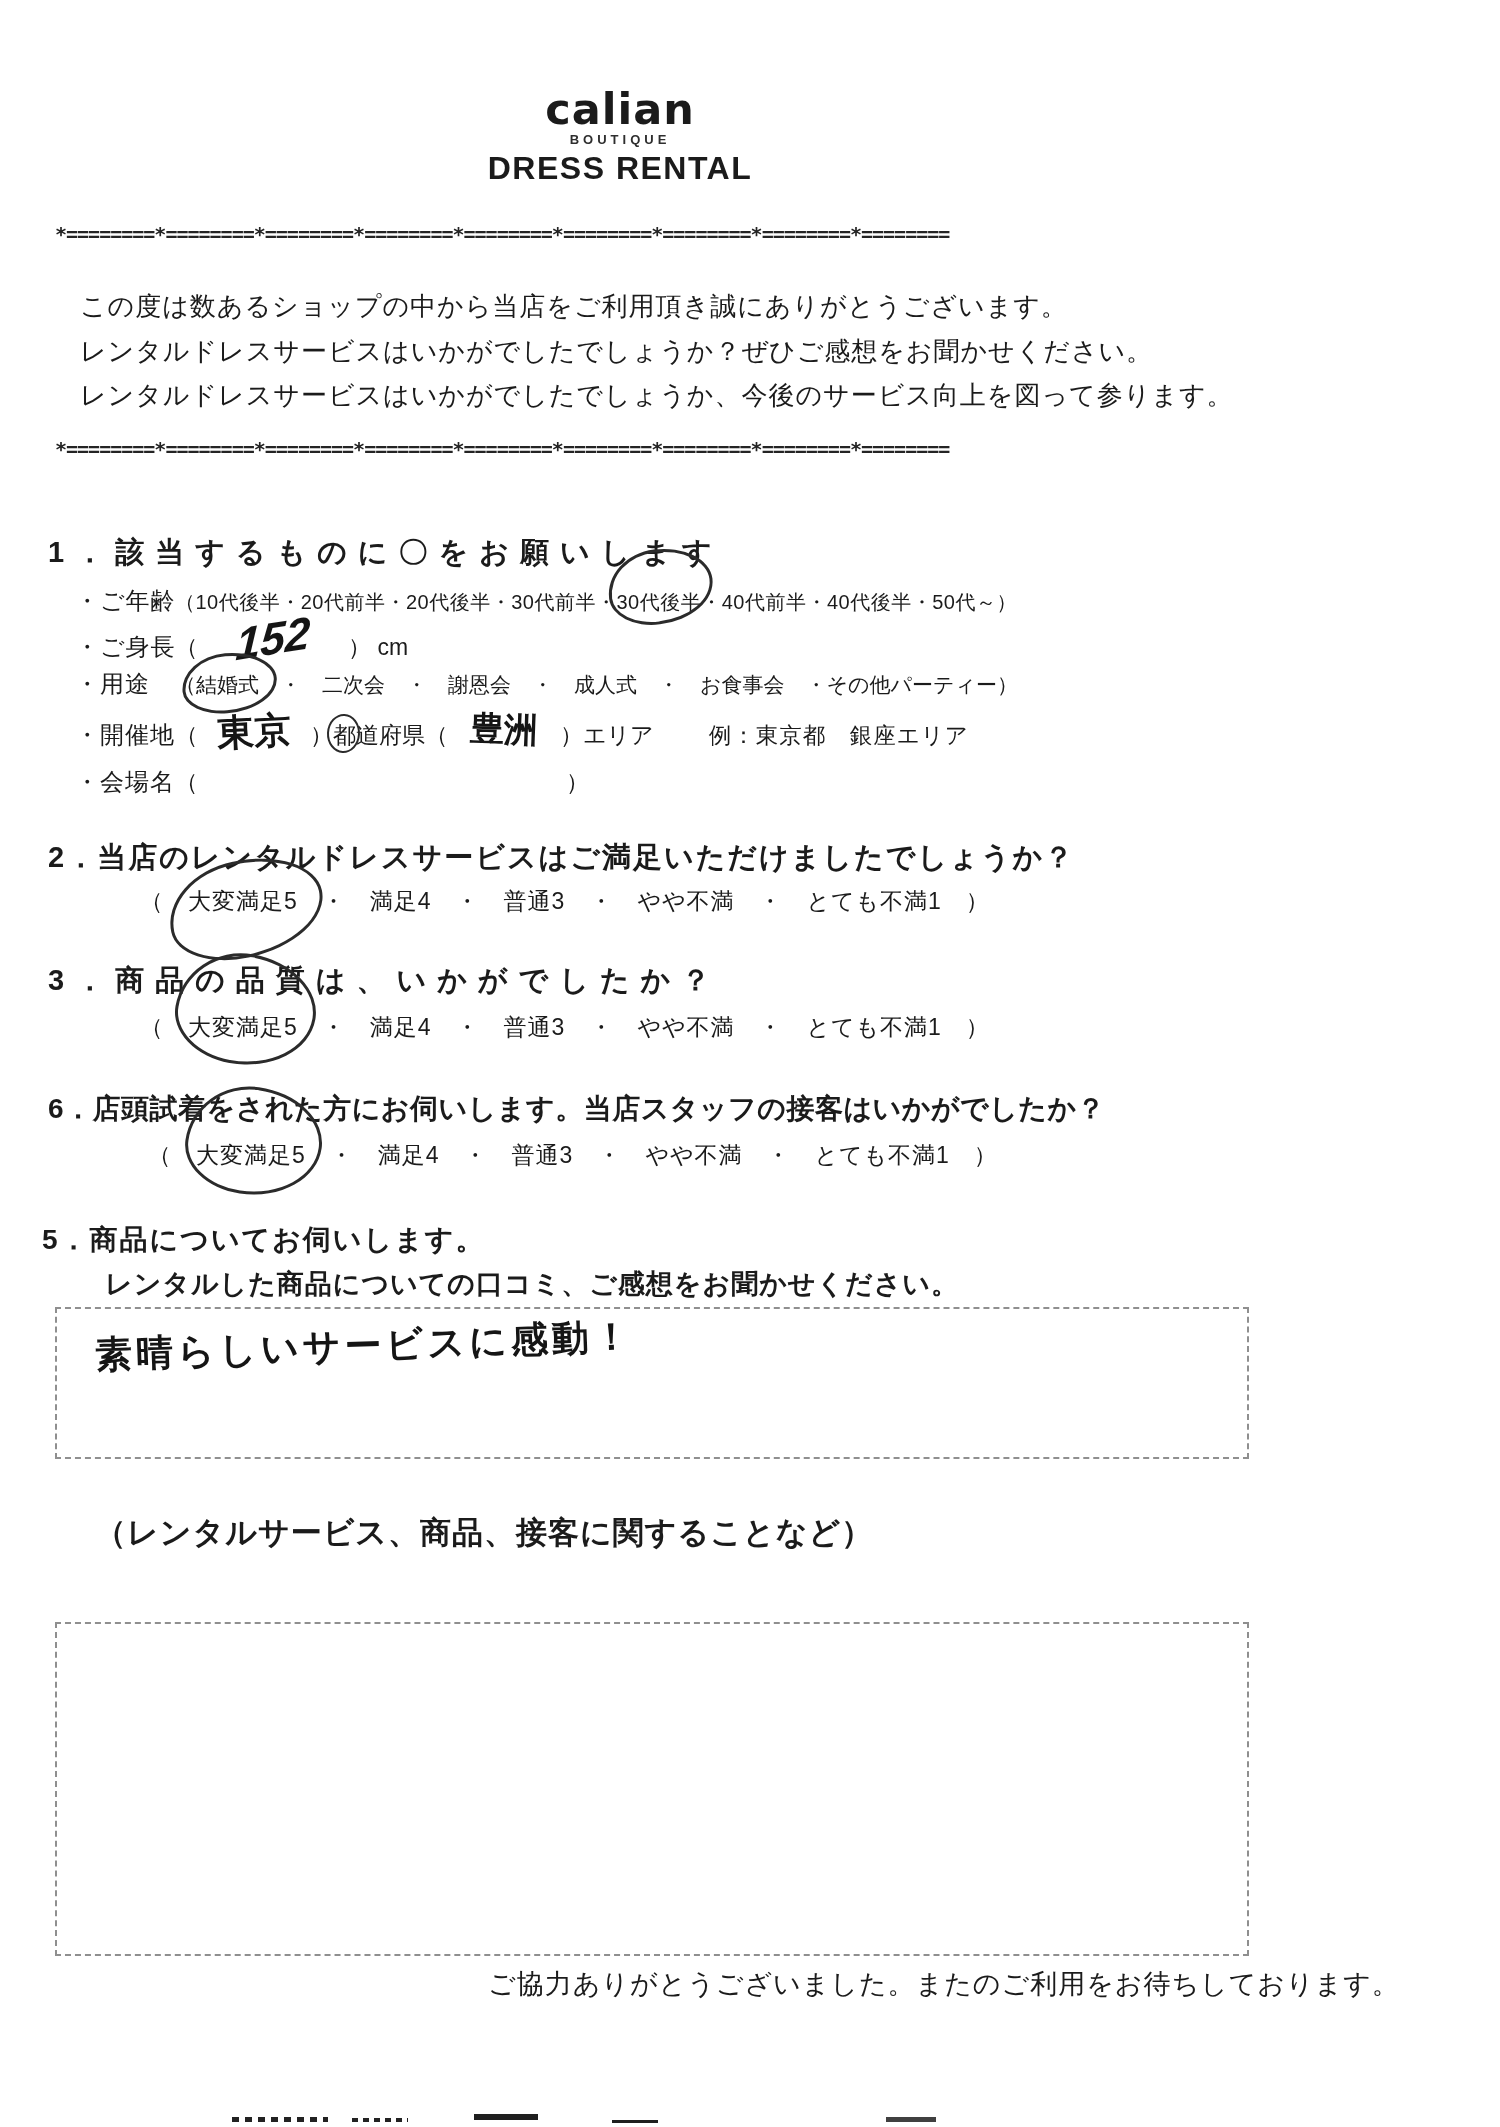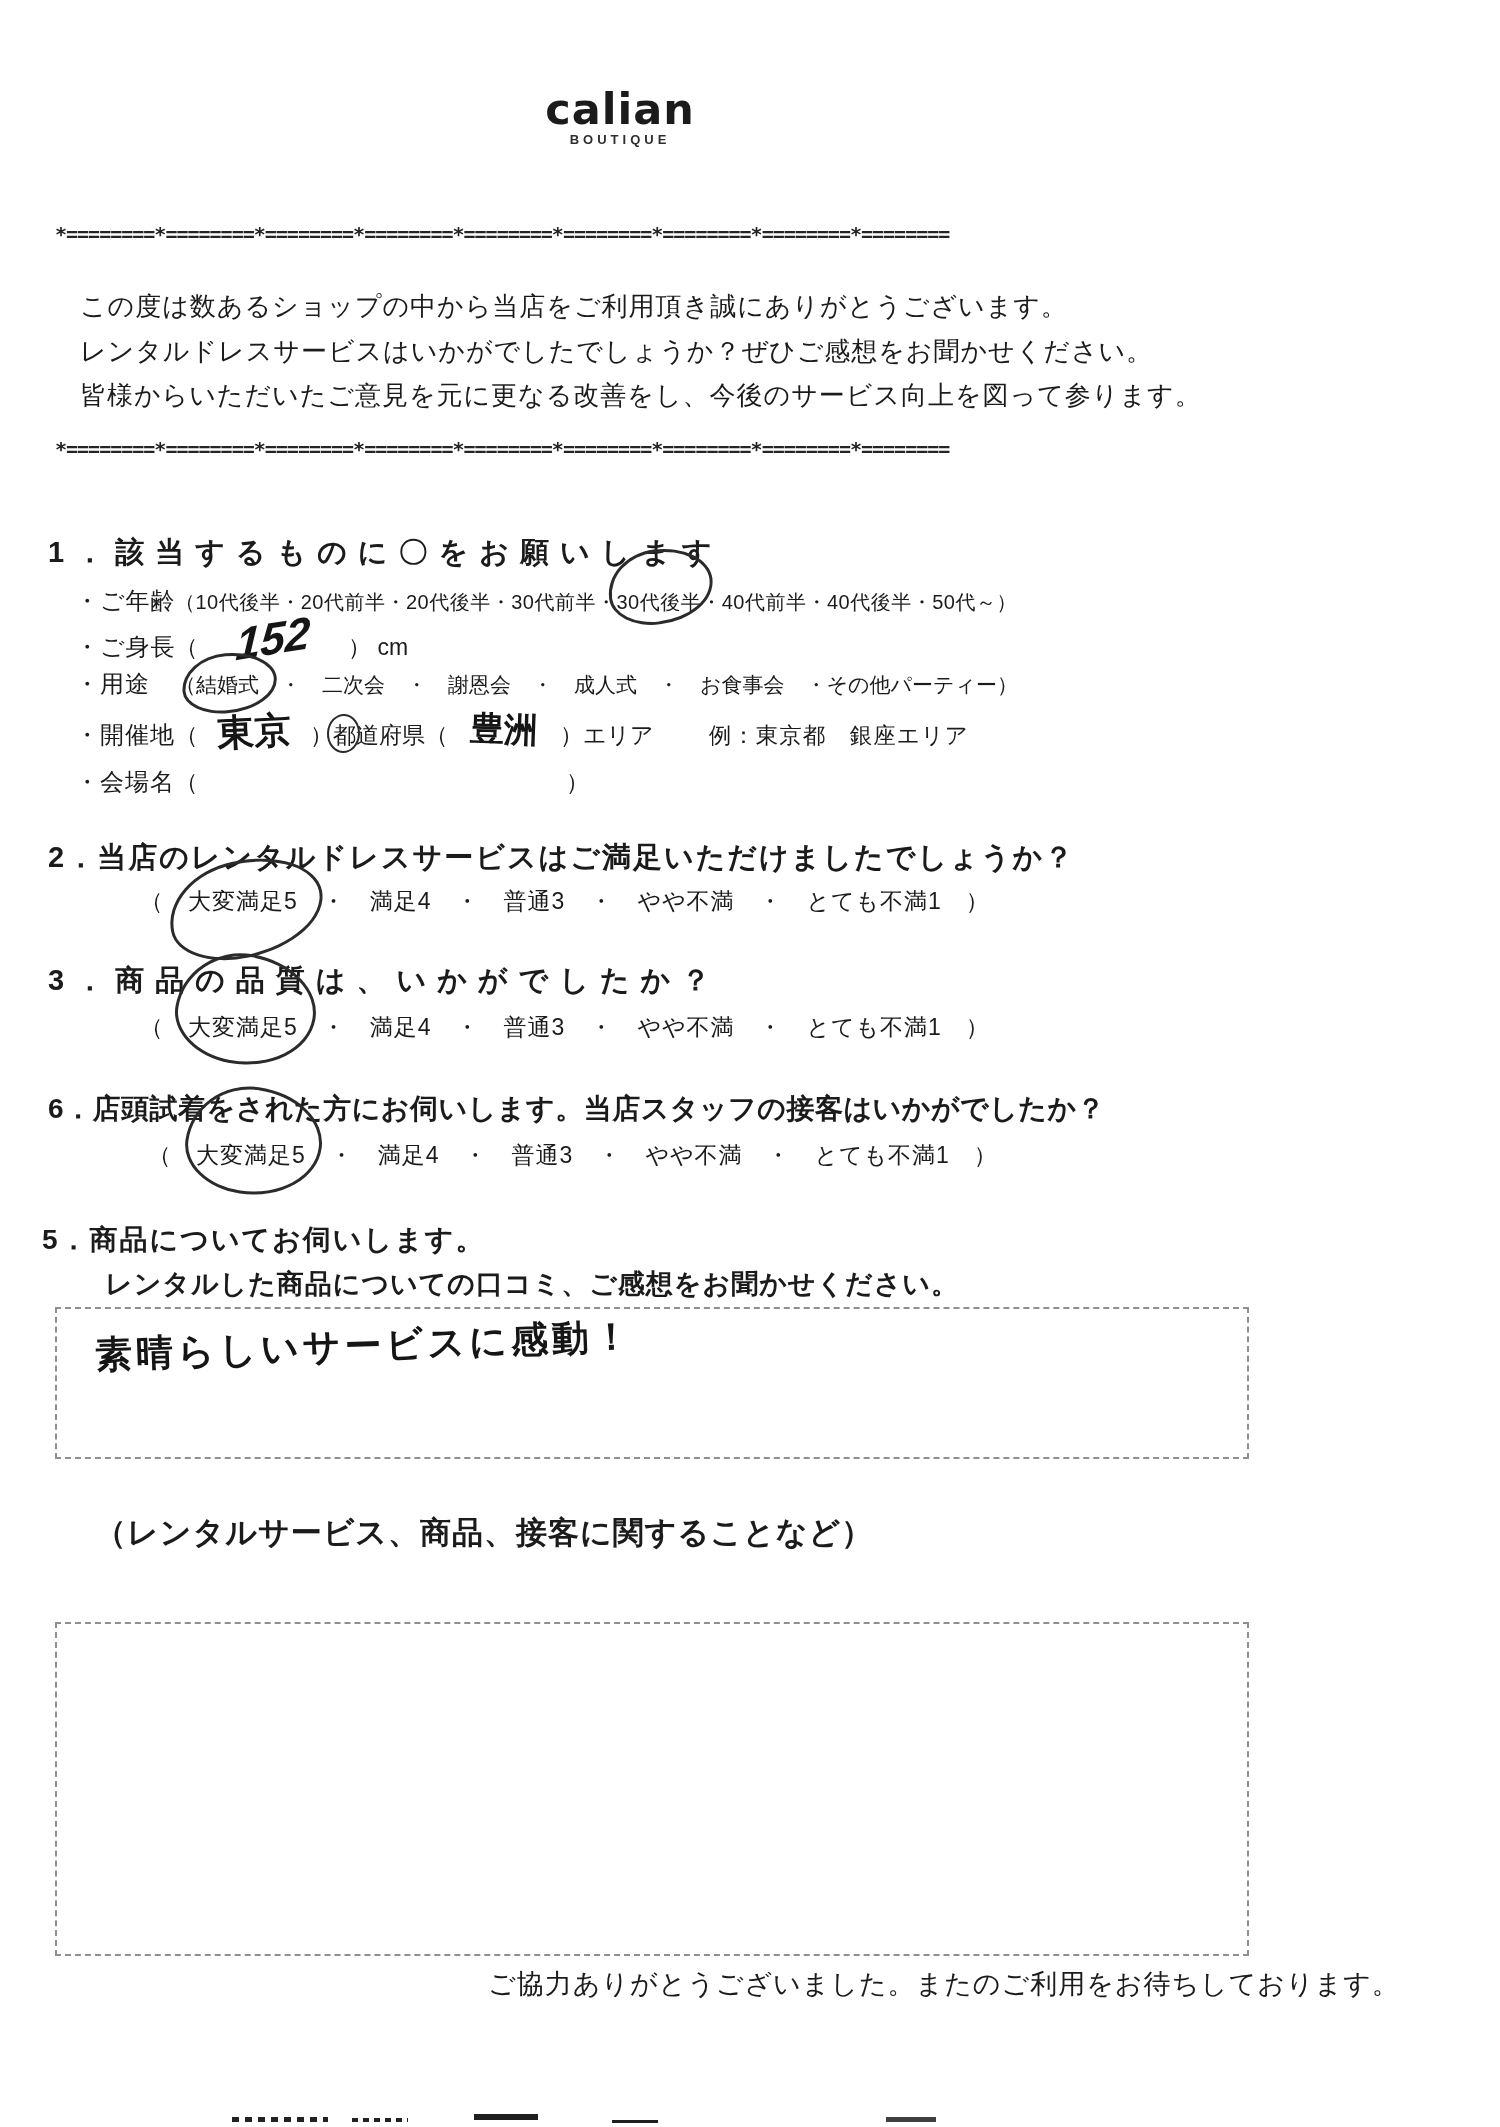--- a/index.html
+++ b/index.html
@@ -97,29 +97,30 @@
   #art5 { left:886px; top:2117px; width:50px;  height:5px; opacity:.85; }
 </style>
 </head>
 <body>
 
 <div class="page">
 
   <header id="logo">
     <div class="brand">calian</div>
     <div class="boutique">BOUTIQUE</div>
+    <div class="service">DRESS RENTAL</div>
   </header>
 
   <div class="sep" id="sep1">*========*========*========*========*========*========*========*========*========</div>
   <div class="sep" id="sep2">*========*========*========*========*========*========*========*========*========</div>
 
   <div id="intro">
     <div>この度は数あるショップの中から当店をご利用頂き誠にありがとうございます。</div>
     <div>レンタルドレスサービスはいかがでしたでしょうか？ぜひご感想をお聞かせください。</div>
-    <div>皆様からいただいたご意見を元に更なる改善をし、今後のサービス向上を図って参ります。</div>
+    <div>レンタルドレスサービスはいかがでしたでしょうか、今後のサービス向上を図って参ります。</div>
   </div>
 
   <div class="q-title" id="q1-title">1．該当するものに〇をお願いします</div>
 
   <div class="q1-row" id="row-age">
     <span class="rlabel">・ご年齢</span><span class="opts"><span>（10代後半・20代前半・20代後半・30代前半・</span><span class="circled"><span class="circle-mark" id="circle-age"></span><span>30代後半</span></span><span>・40代前半・40代後半・50代～）</span></span>
   </div>
 
   <div class="q1-row" id="row-height">
     <span class="rlabel">・ご身長</span><span>（</span><span class="hand" id="hand-height">152</span><span>） cm</span>

